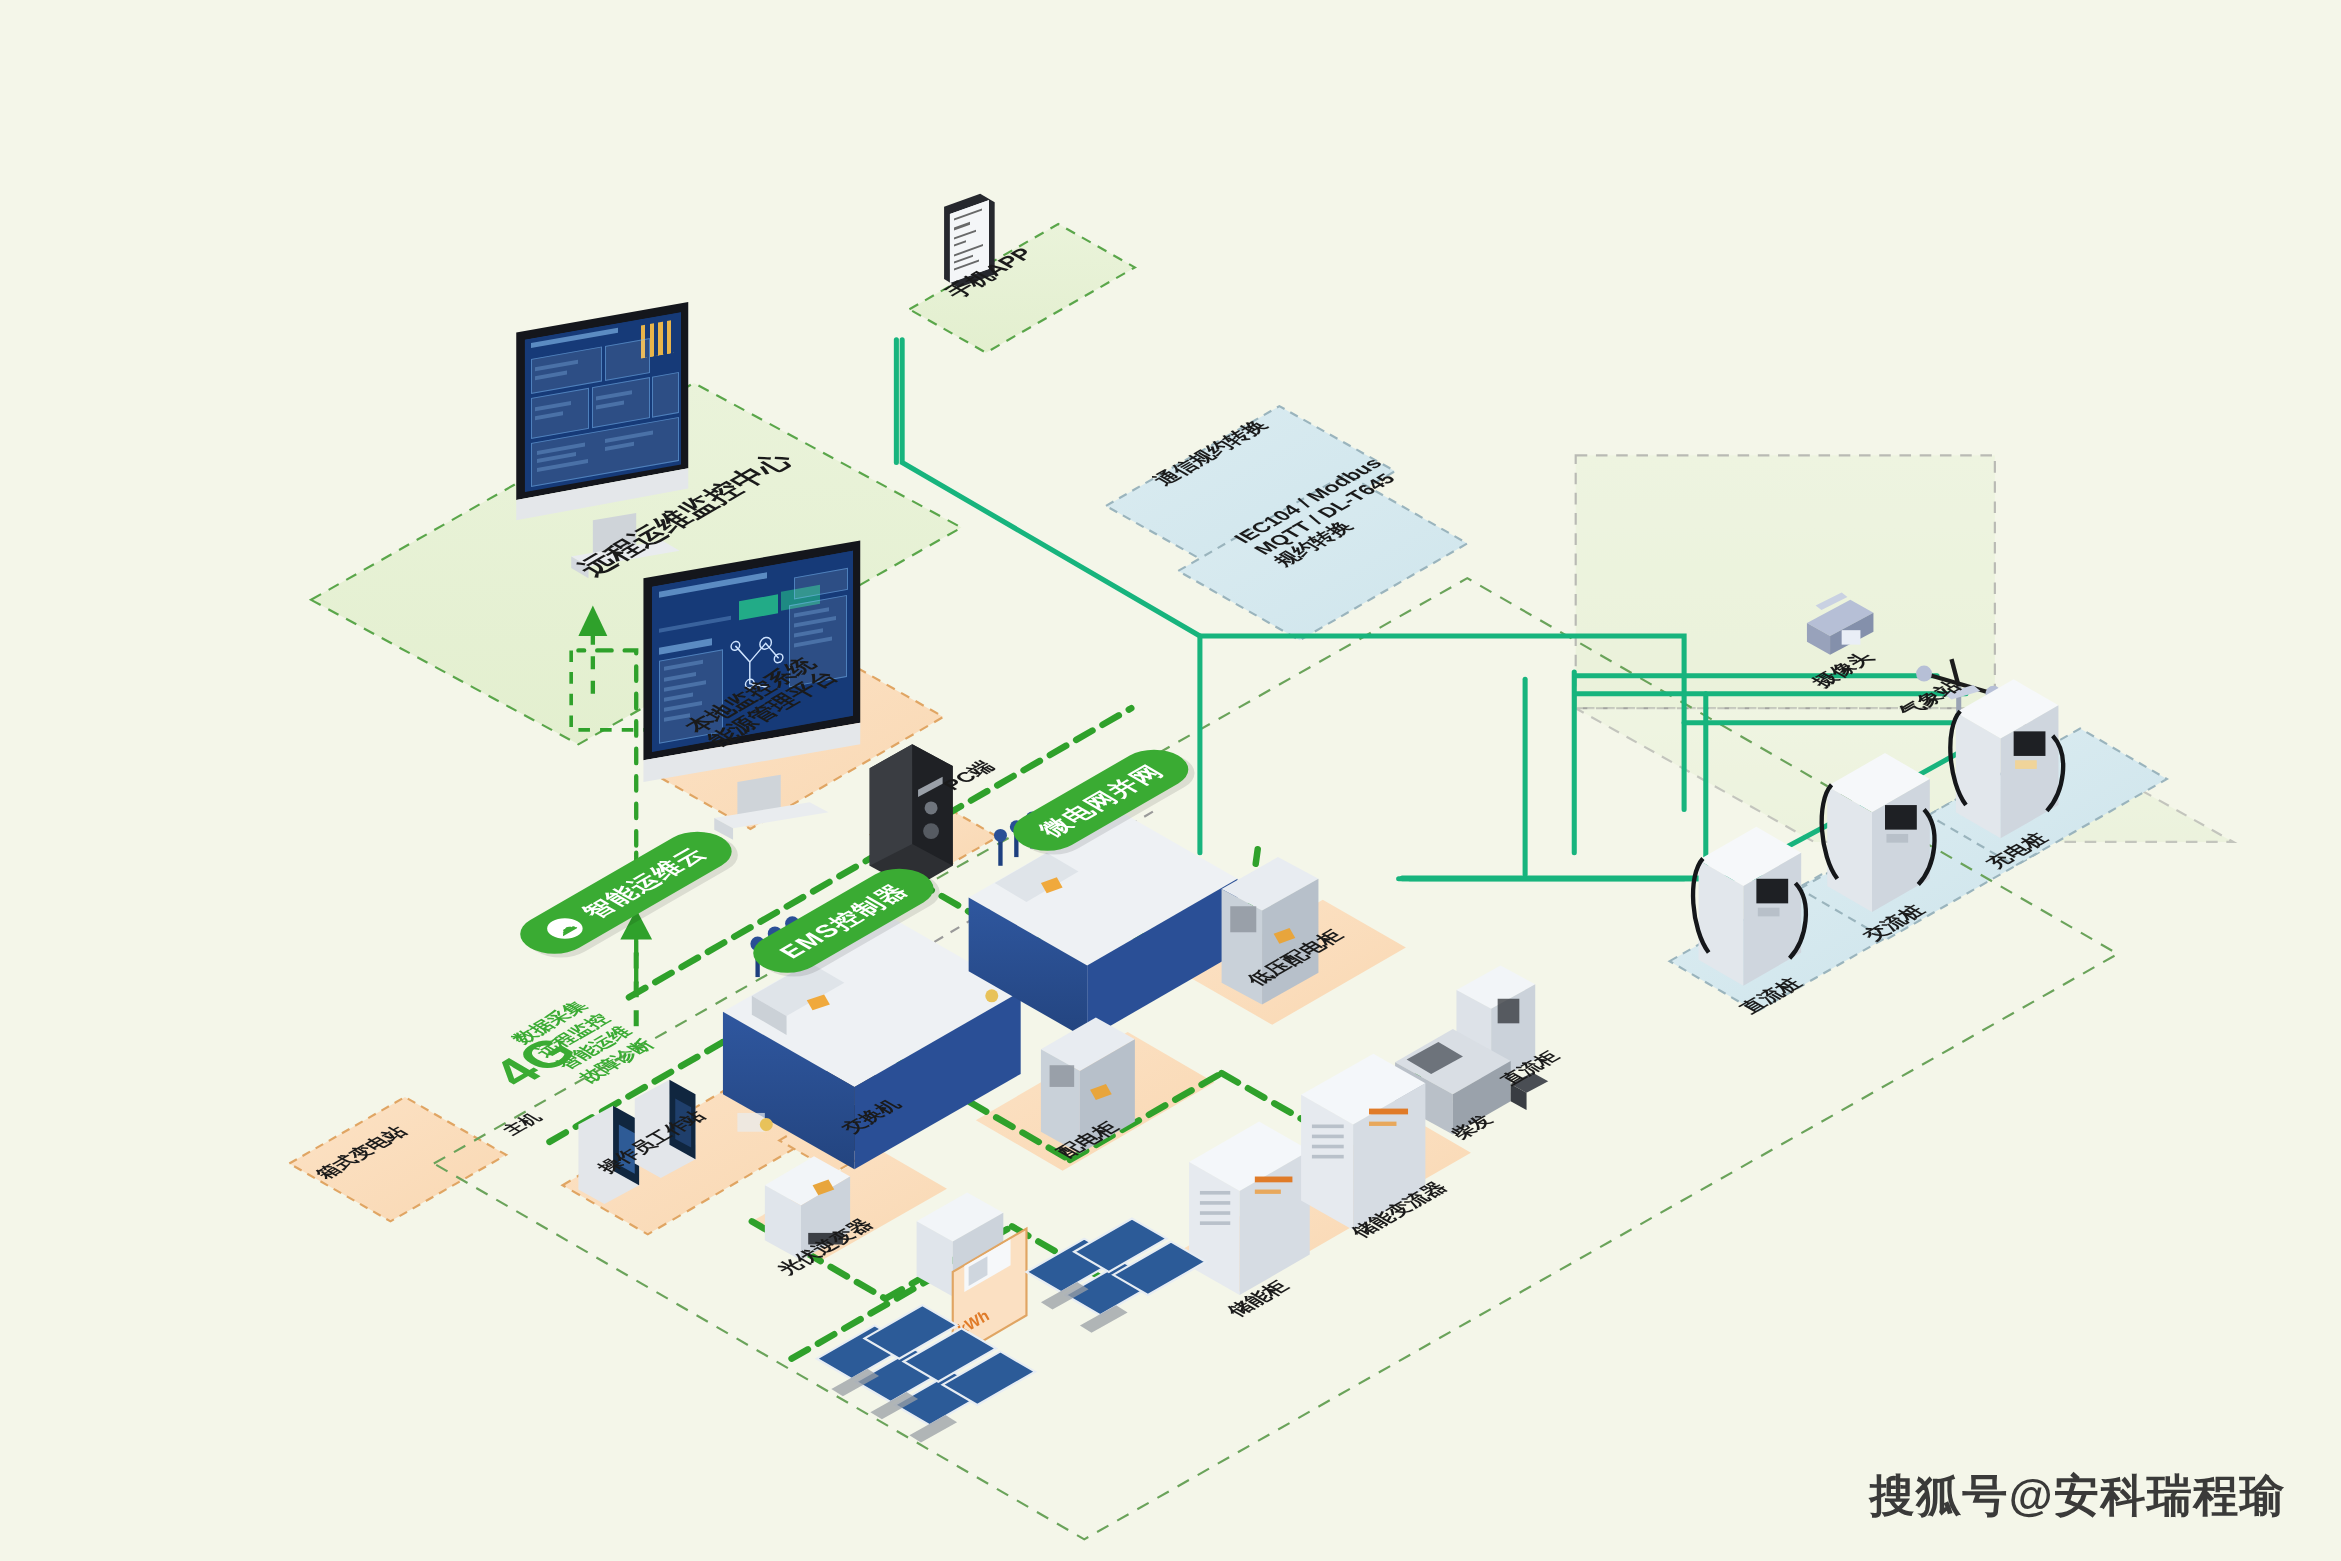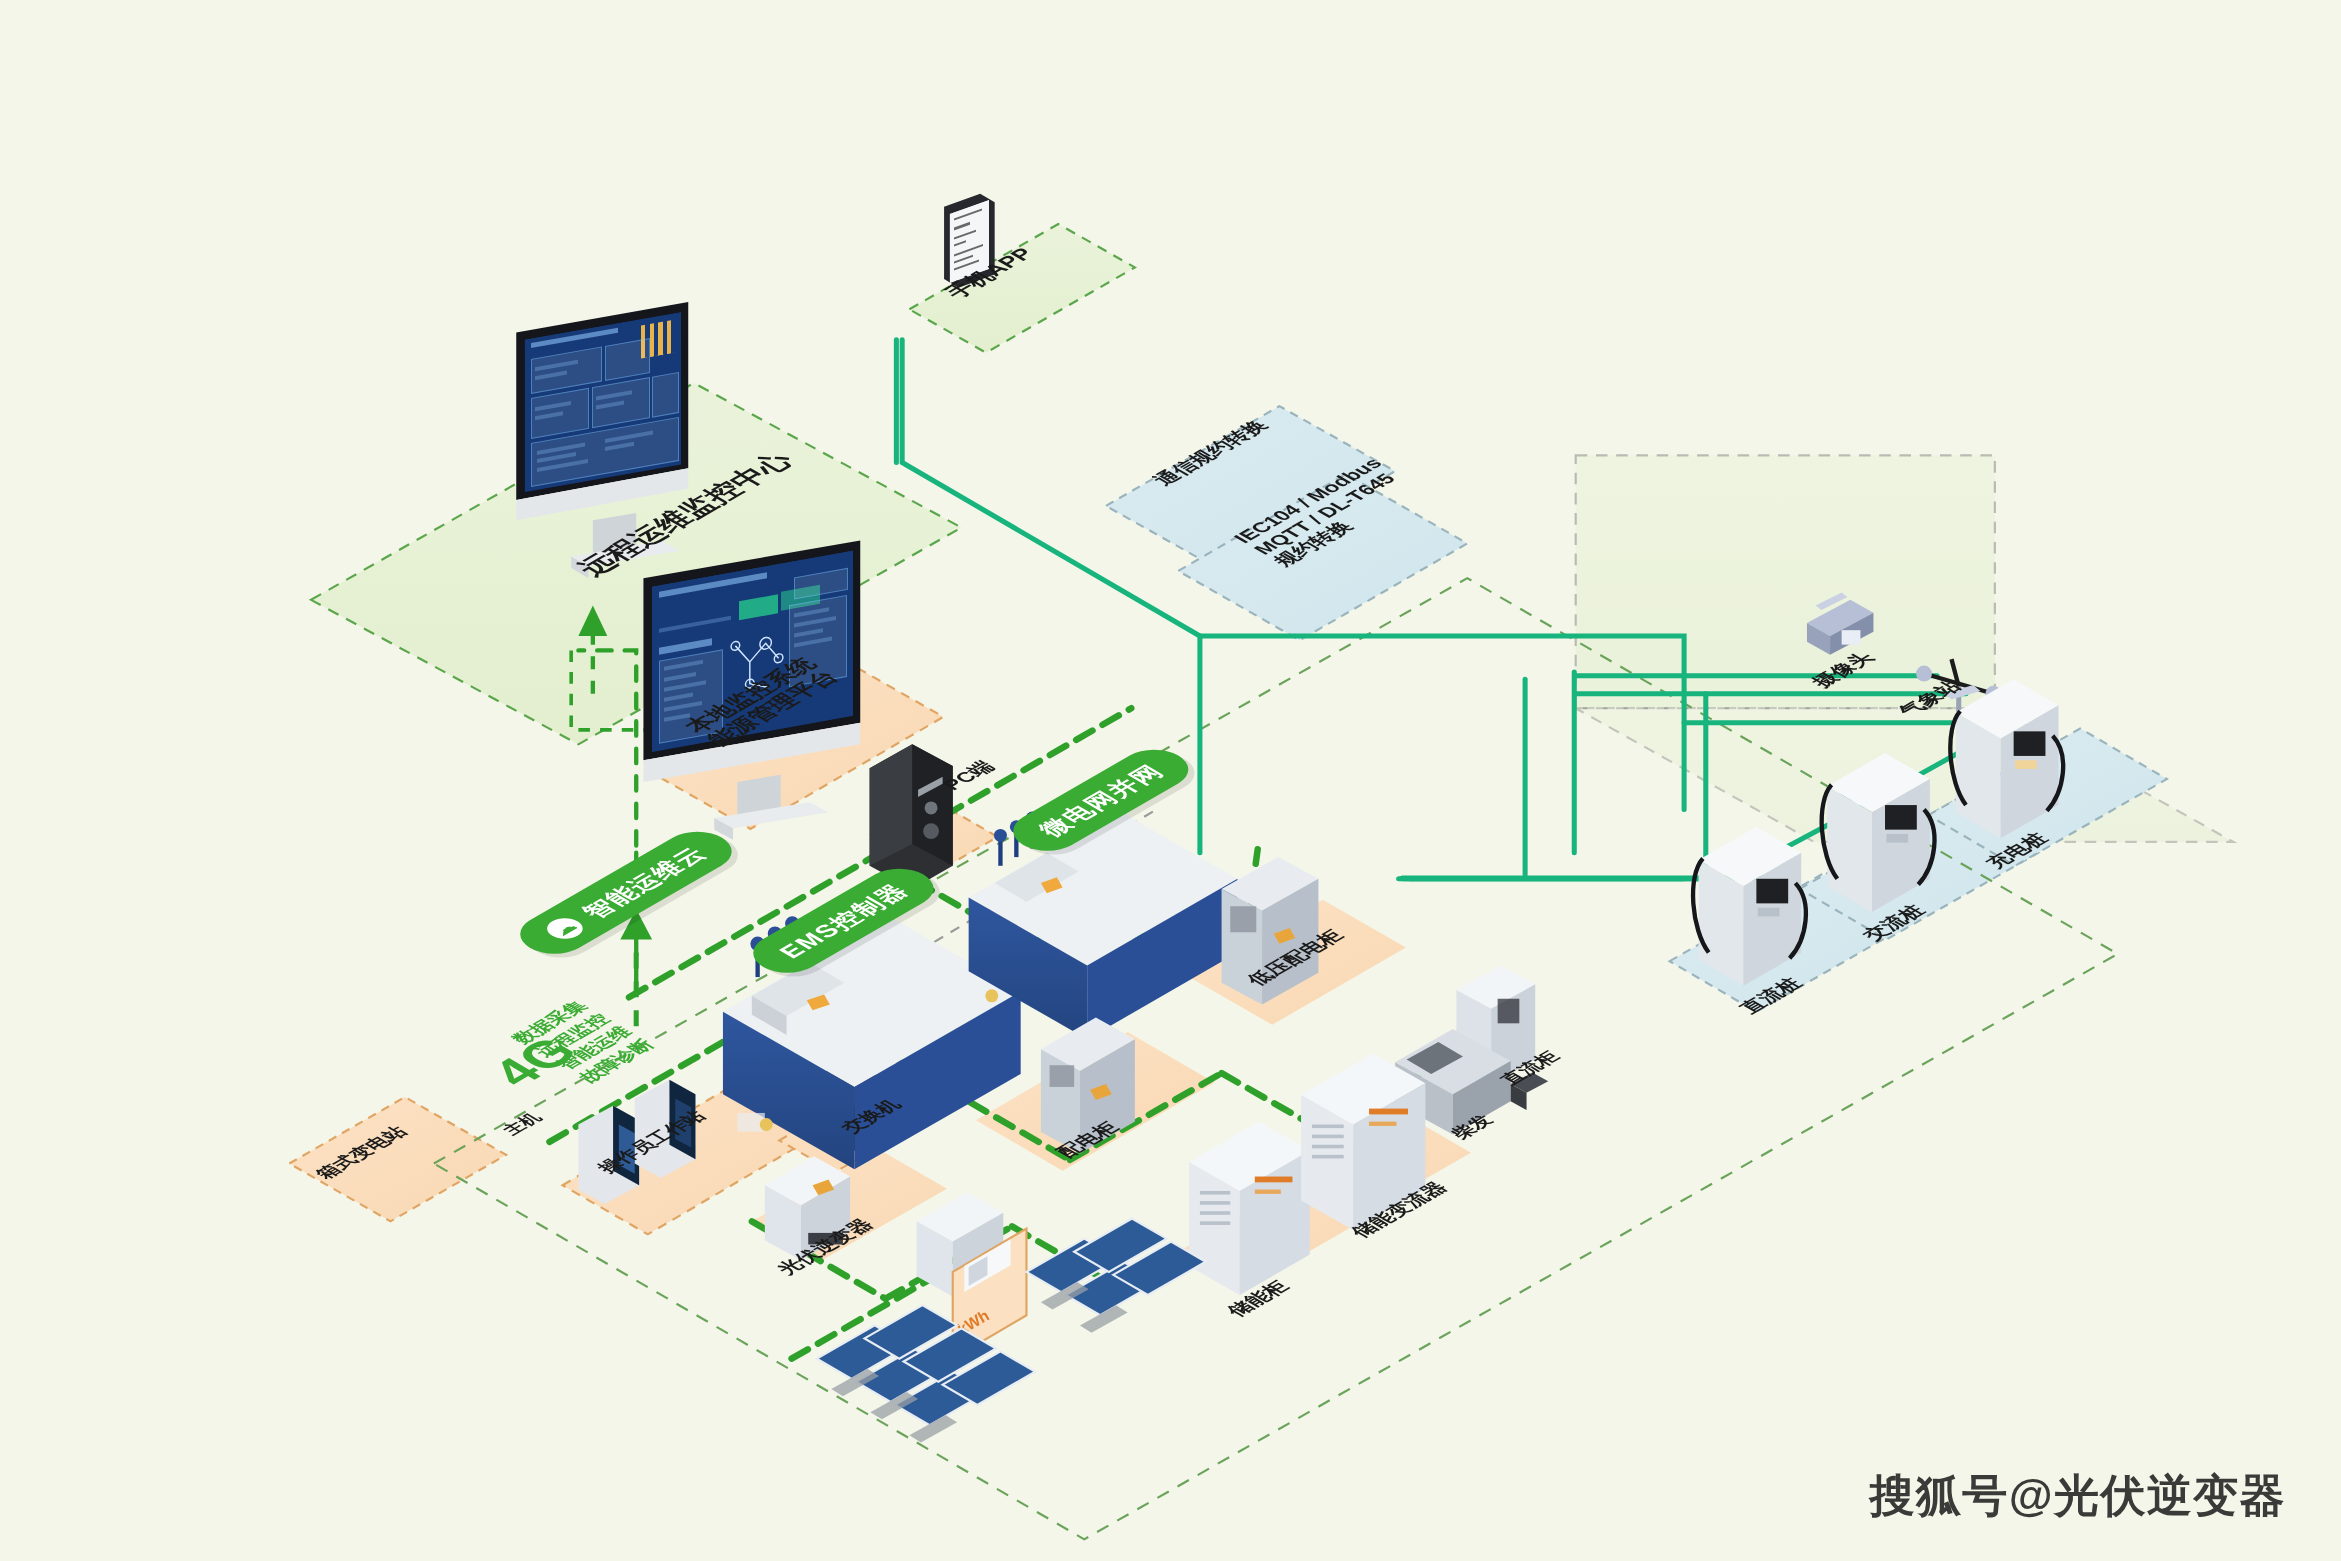--- a/index.html
+++ b/index.html
@@ -698,16 +698,16 @@
   <div class="iso-label rl" style="left:1735px;top:1005px;font-size:20px;">直流桩</div>
 
   <div class="iso-label rl" style="left:1858px;top:932px;font-size:20px;">交流桩</div>
 
   <div class="iso-label rl" style="left:1981px;top:860px;font-size:20px;">充电桩</div>
 
   <div class="iso-label rl" style="left:311px;top:1171px;font-size:19px;">箱式变电站</div>
 
   <div class="iso-label rl" style="left:499px;top:1128px;font-size:17.3px;">主机</div>
 
-  <div id="watermark">搜狐号@光伏逆变器</div>
+  <div id="watermark">搜狐号@安科瑞程瑜</div>
 
 </div>
 
 
 </body></html>

